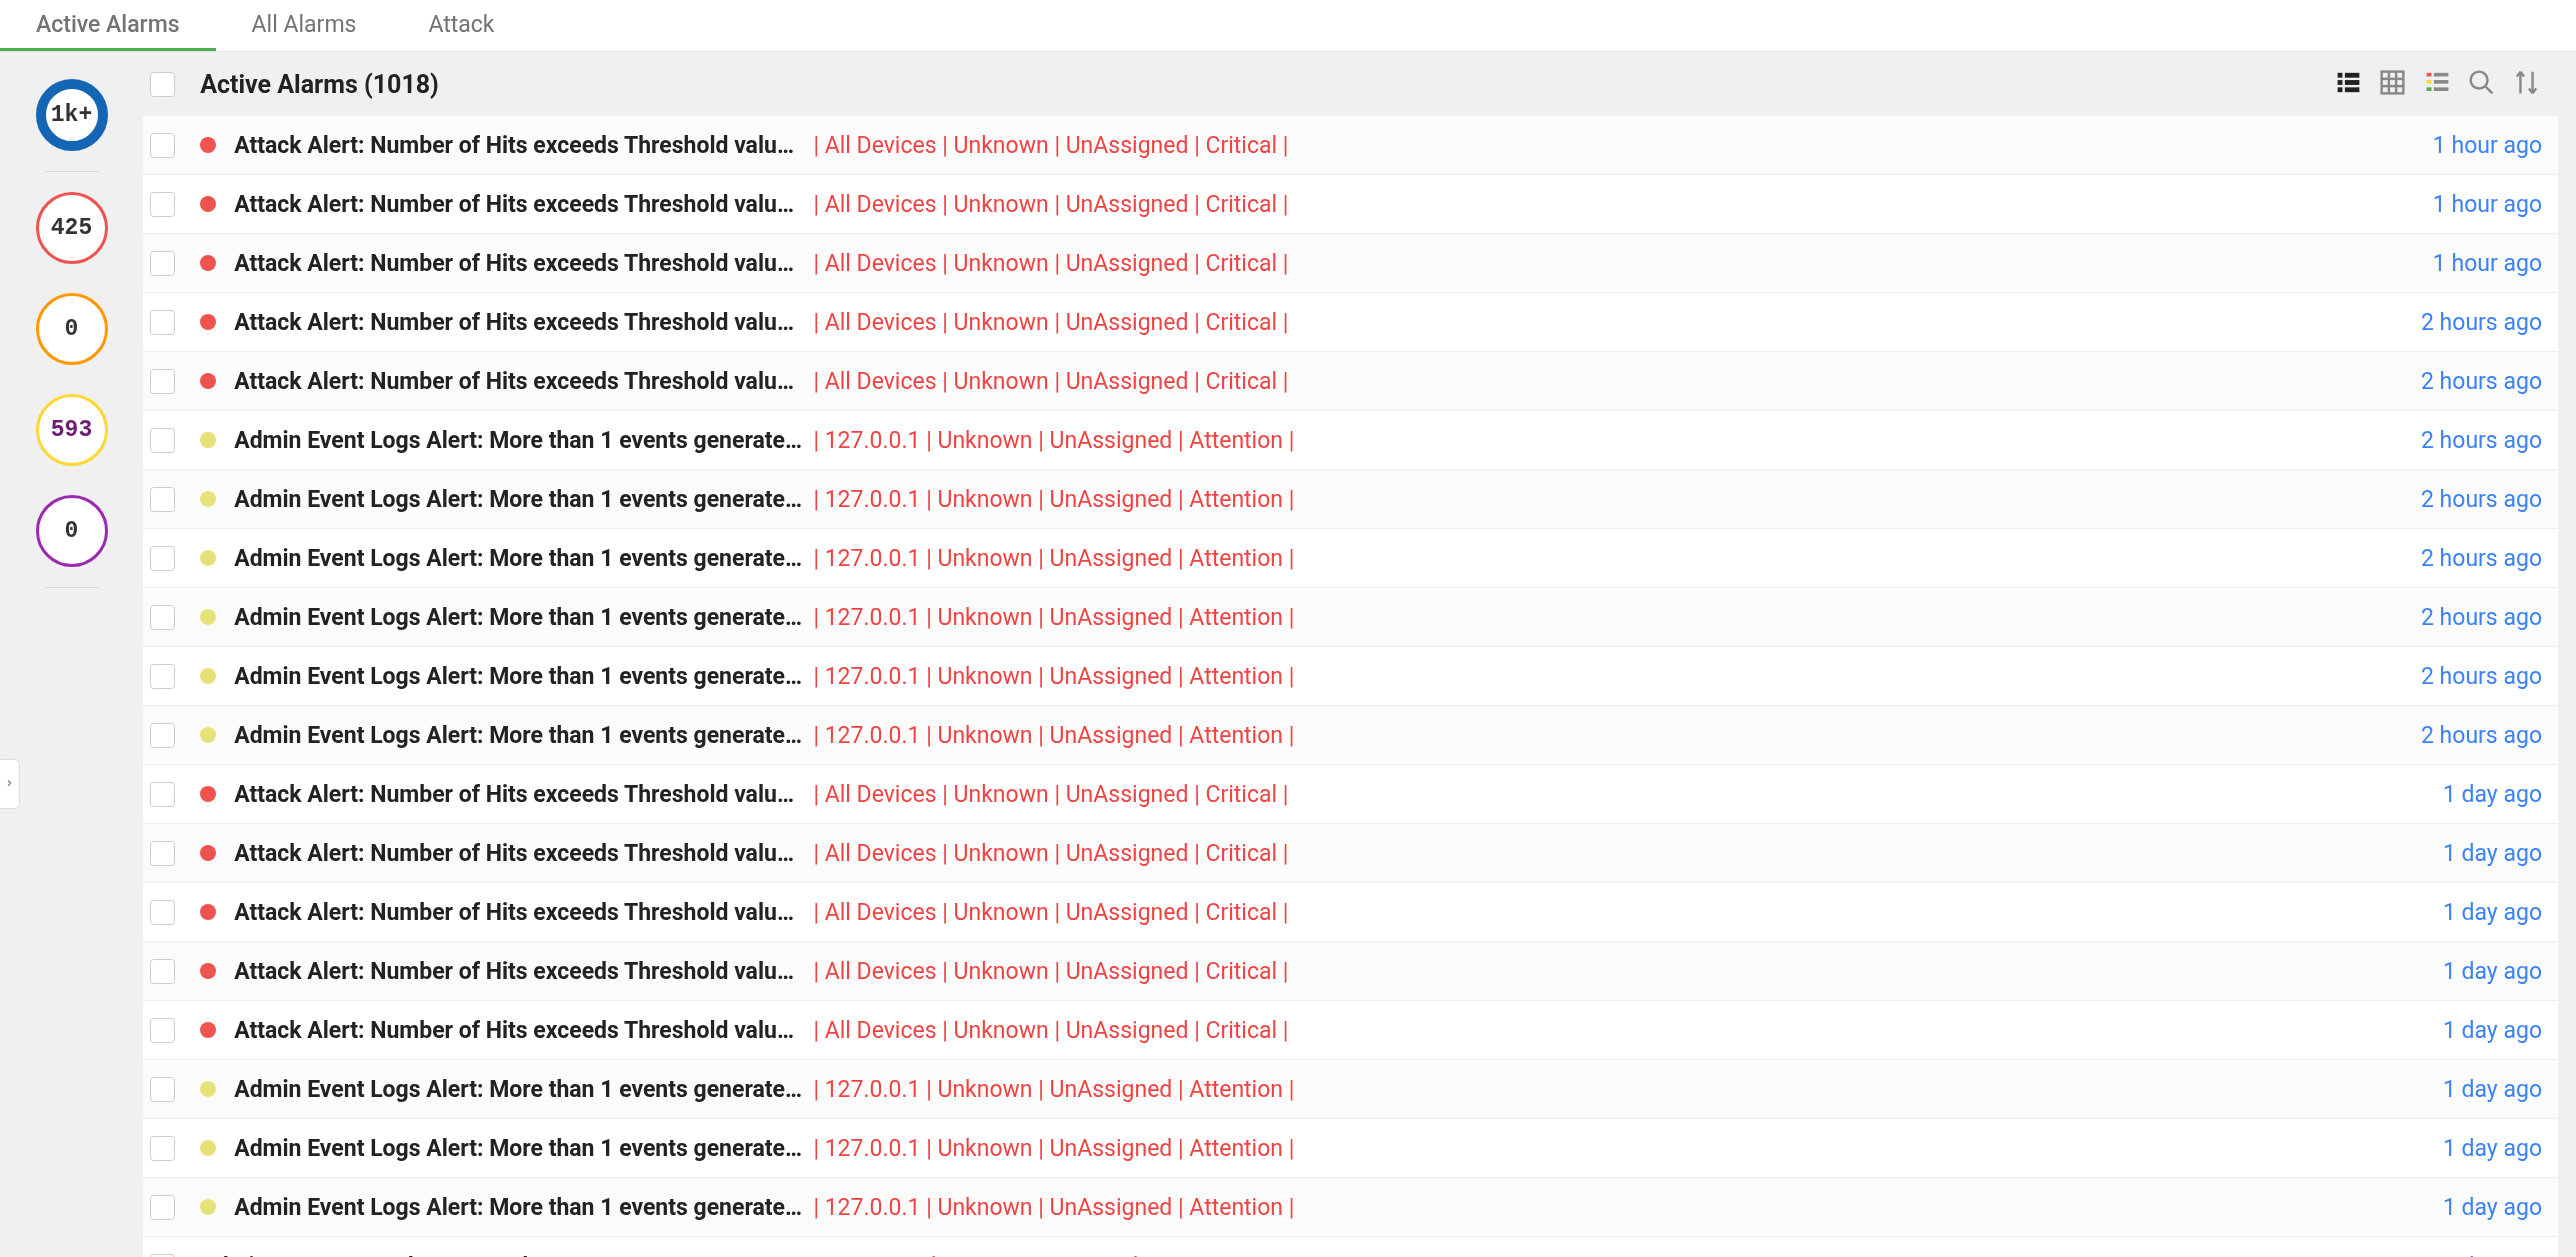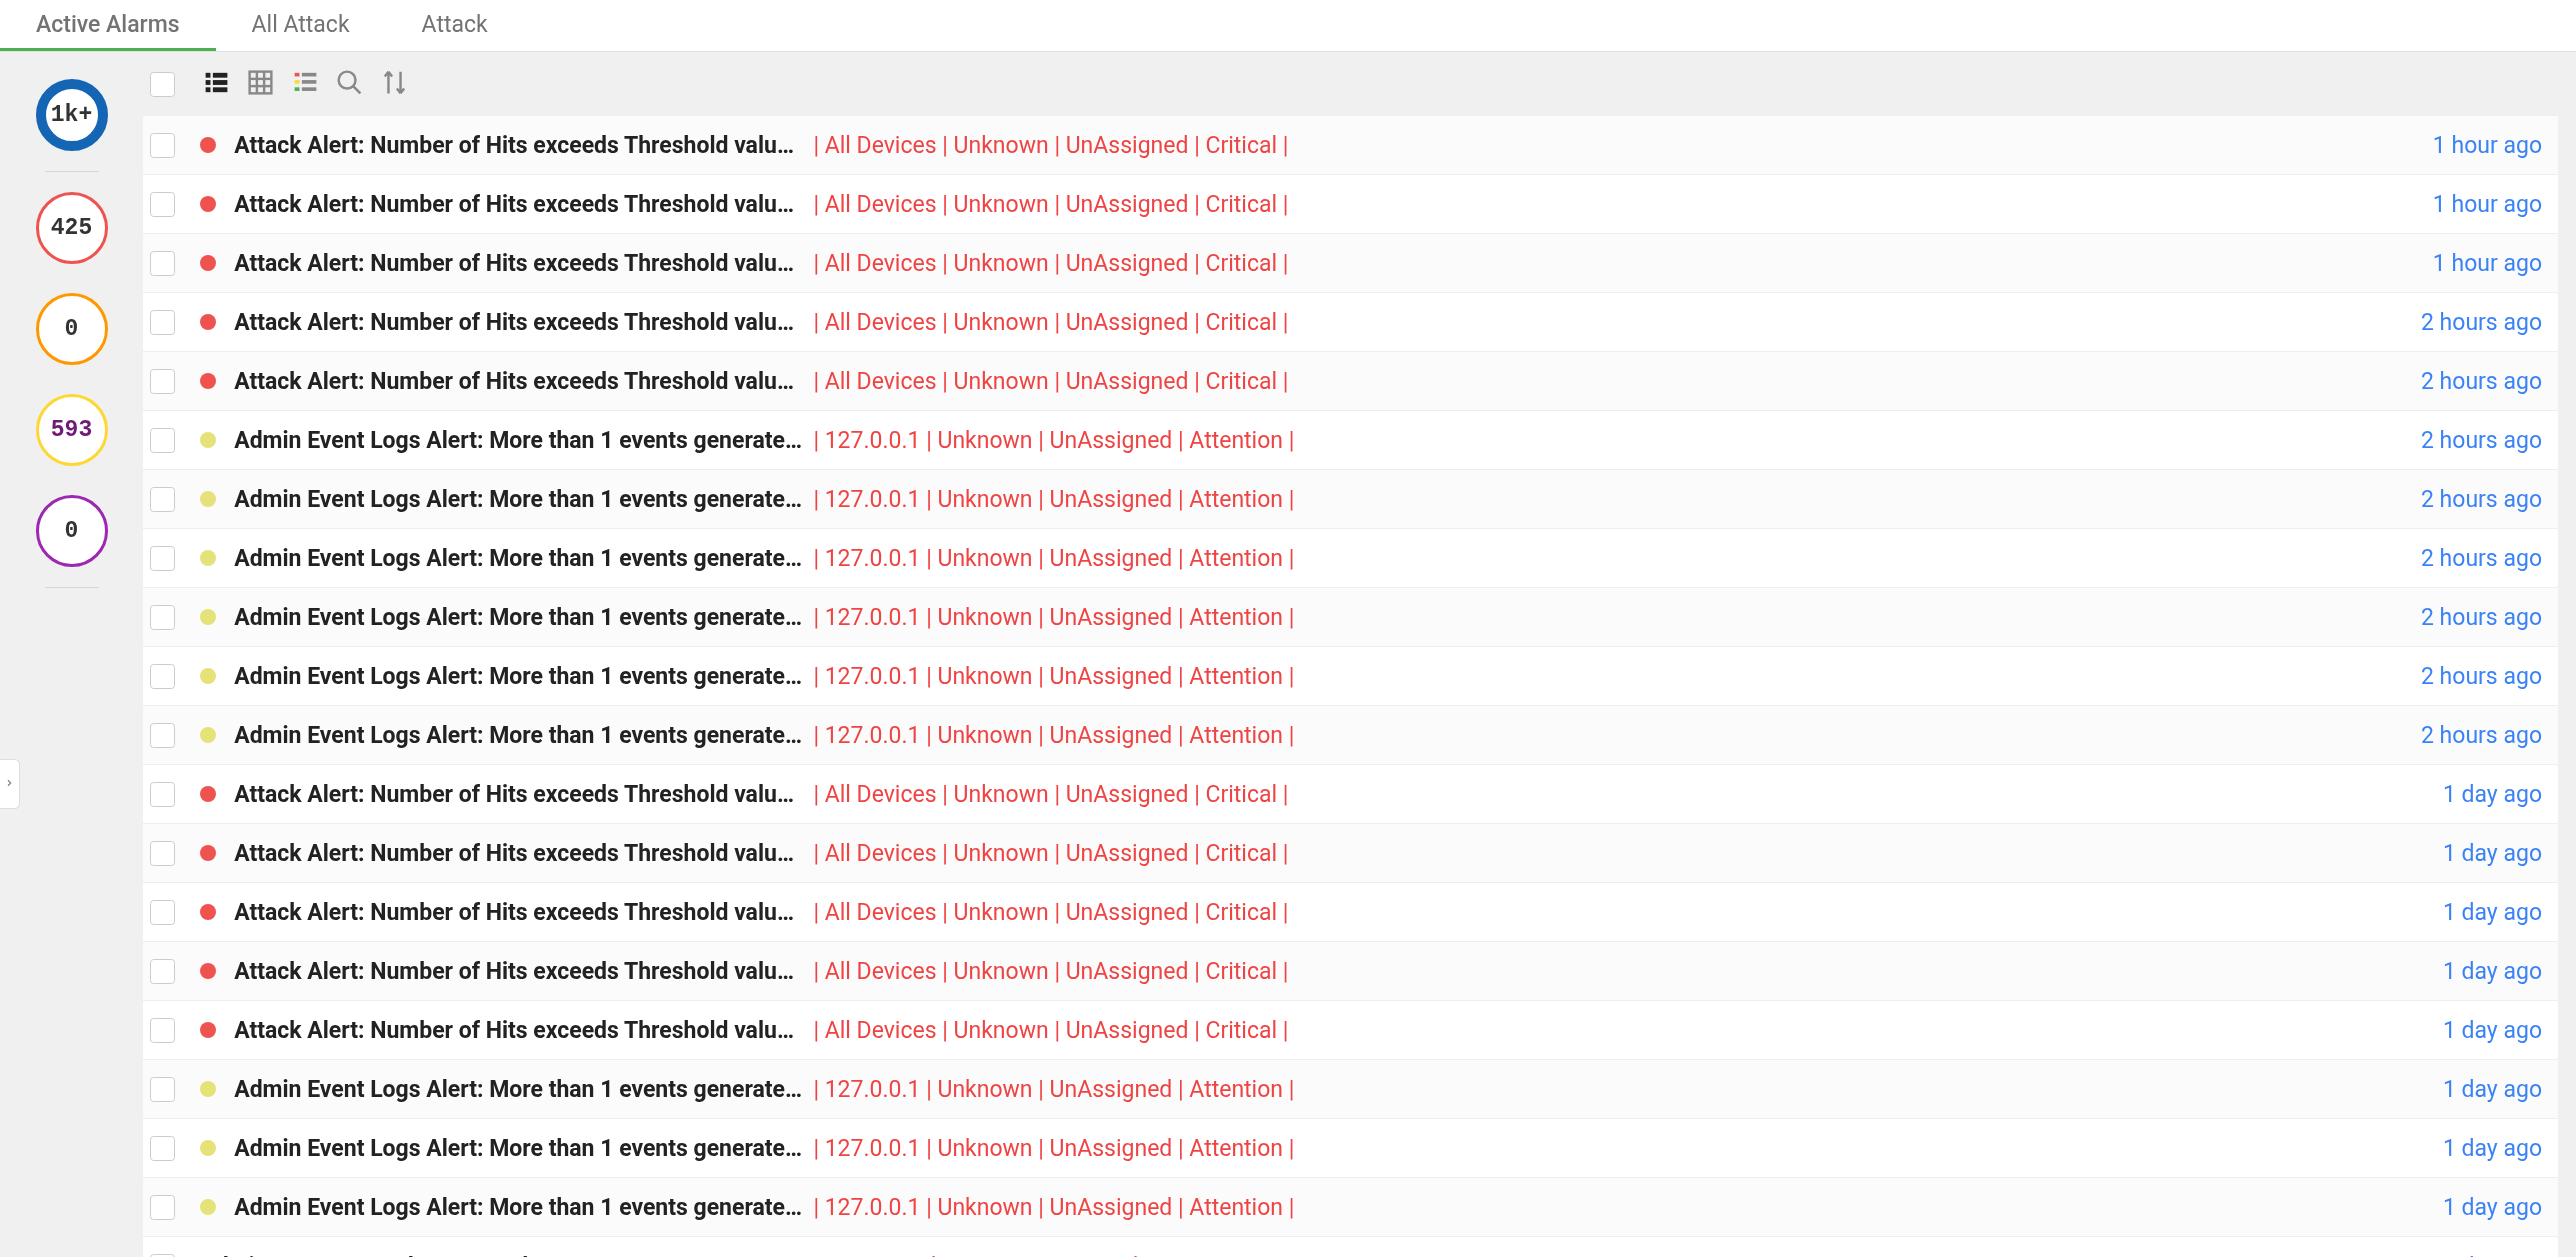--- a/index.html
+++ b/index.html
@@ -170,21 +170,21 @@
       color: #3b82f6;
       white-space: nowrap;
       margin-left: 21.5px;
     }
   </style>
 </head>
 <body>
 
 <div class="tabs">
   <div class="tab active">Active Alarms</div>
-  <div class="tab">All Attack</div>
+  <div class="tab">All Alarms</div>
   <div class="tab">Attack</div>
 </div>
 
 <div class="content">
 
   <div class="sidebar">
     <div class="badge-circle badge-blue">1k+</div>
     <div class="badge-divider"></div>
     <div class="badge-circle badge-red">425</div>
     <div class="badge-circle badge-orange">0</div>
@@ -197,20 +197,21 @@
         <svg viewBox="0 0 24 24" fill="none" stroke="#888" stroke-width="3">
             <polyline points="9 6 15 12 9 18"></polyline>
           </svg>
       </span>
     </div>
   </div>
 
   <div class="main">
     <div class="list-header">
       <div class="checkbox"></div>
+      <div class="list-title">Active Alarms (1018)</div>
       <div class="toolbar">
         <div class="tool-btn">
           <span>
             <svg viewBox="0 0 24 24" fill="#222">
                 <rect x="3" y="4" width="4" height="4"></rect>
                 <rect x="9" y="4" width="12" height="4"></rect>
                 <rect x="3" y="10" width="4" height="4"></rect>
                 <rect x="9" y="10" width="12" height="4"></rect>
                 <rect x="3" y="16" width="4" height="4"></rect>
                 <rect x="9" y="16" width="12" height="4"></rect>

